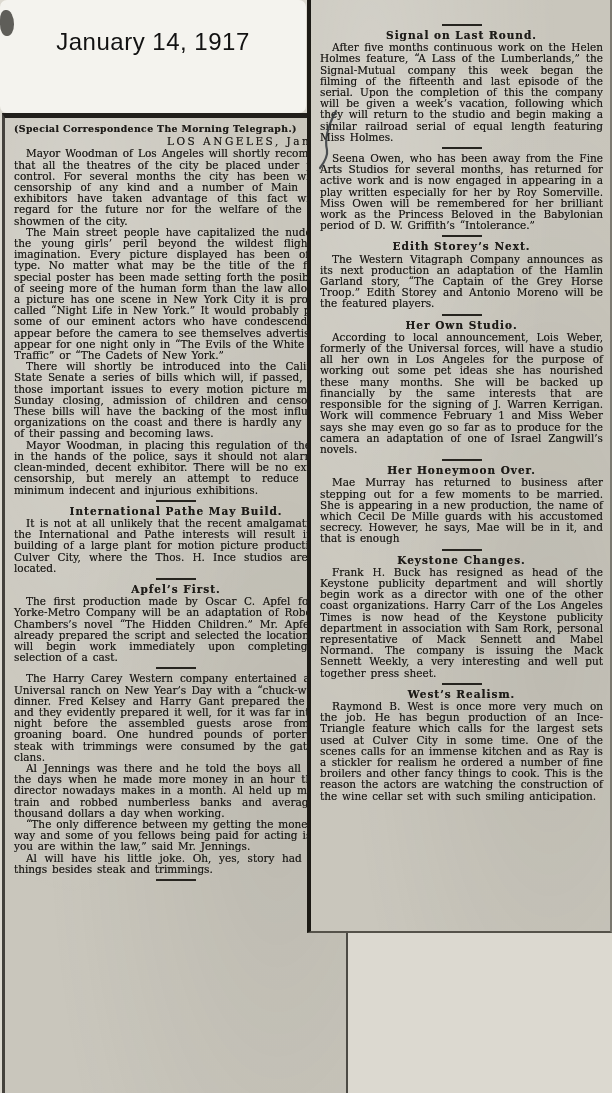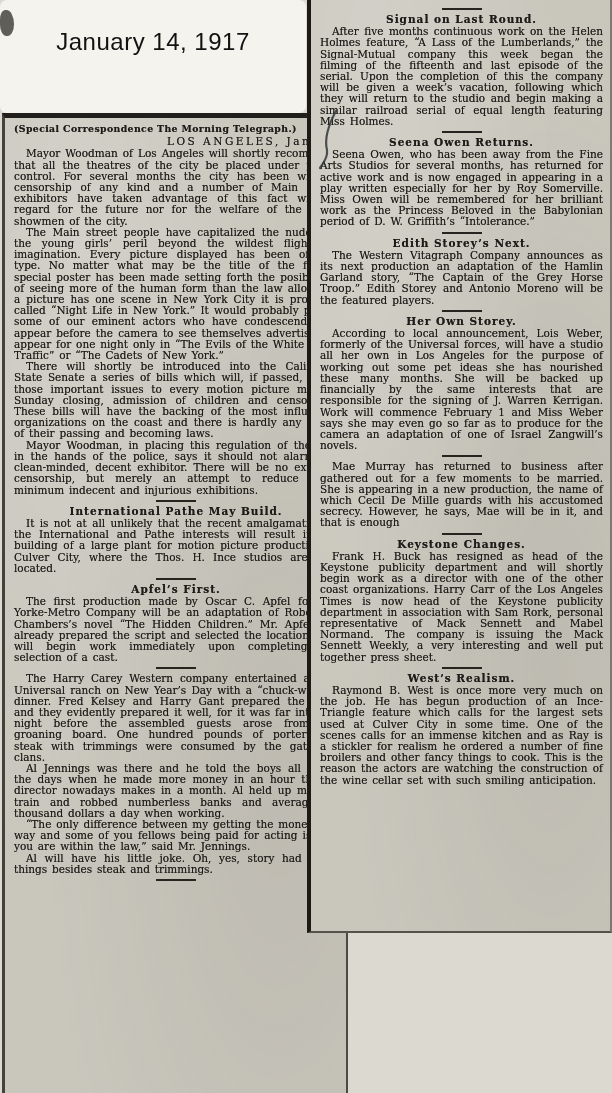--- a/index.html
+++ b/index.html
@@ -41,21 +41,21 @@
     border-top:5px solid #211f1b;
     border-left:3px solid rgba(46,44,39,0.85);
     border-right:2px solid rgba(46,44,39,0.8);
     padding:5px 8px 4px 9px;
   }
   .clipping.right{
     left:307px;top:0;width:305px;height:933px;
     border-left:4px solid #1c1a15;
     border-right:2px solid rgba(58,56,50,0.55);
     border-bottom:2px solid #55524a;
-    padding:4px 7px 4px 9px;
+    padding:20px 7px 4px 9px;
   }
   .col-content{
     font-size:10.5px;
     line-height:11.2px;
     text-shadow:0 0 0.5px rgba(20,18,14,0.6);
   }
   .col-content p{margin:0;}
   .para{
     text-align:justify;
     text-indent:12px;
@@ -126,30 +126,30 @@
         <div class="divider"></div>
       </div>
   </div>
 
   <div class="clipping right">
     <div class="col-content" id="right-col">
         <div class="divider"></div>
         <p class="header">Signal on Last Round.</p>
         <p class="para">After five months continuous work on the Helen Holmes feature, “A Lass of the Lumberlands,” the Signal-Mutual company this week began the filming of the fifteenth and last episode of the serial. Upon the completion of this the company will be given a week’s vacation, following which they will return to the studio and begin making a similar railroad serial of equal length featuring Miss Holmes.</p>
         <div class="divider"></div>
-        <p class="header">Seena Owen Returns.</p>
         <p class="para">Seena Owen, who has been away from the Fine Arts Studios for several months, has returned for active work and is now engaged in appearing in a play written especially for her by Roy Somerville. Miss Owen will be remembered for her brilliant work as the Princess Beloved in the Babylonian period of D. W. Griffith’s “Intolerance.”</p>
         <div class="divider"></div>
         <p class="header">Edith Storey’s Next.</p>
         <p class="para">The Western Vitagraph Company announces as its next production an adaptation of the Hamlin Garland story, “The Captain of the Grey Horse Troop.” Edith Storey and Antonio Moreno will be the featured players.</p>
         <div class="divider"></div>
-        <p class="header">Her Own Storey.</p>
+        <p class="header">Her Own Studio.</p>
         <p class="para">According to local announcement, Lois Weber, formerly of the Universal forces, will have a studio all her own in Los Angeles for the purpose of working out some pet ideas she has nourished these many months. She will be backed up financially by the same interests that are responsible for the signing of J. Warren Kerrigan. Work will commence February 1 and Miss Weber says she may even go so far as to produce for the camera an adaptation of one of Israel Zangwill’s novels.</p>
         <div class="divider"></div>
-        <p class="para">Mae Murray has returned to business after gathered out for a few moments to be married. She is appearing in a new production, the name of which Cecil De Mille guards with his accustomed secrecy. However, he says, Mae will be in it, and that is enough</p>
+        <p class="header">Her Honeymoon Over.</p>
+        <p class="para">Mae Murray has returned to business after stepping out for a few moments to be married. She is appearing in a new production, the name of which Cecil De Mille guards with his accustomed secrecy. However, he says, Mae will be in it, and that is enough</p>
         <div class="divider"></div>
         <p class="header">Keystone Changes.</p>
         <p class="para">Frank H. Buck has resigned as head of the Keystone publicity department and will shortly begin work as a director with one of the other coast organizations. Harry Carr of the Los Angeles Times is now head of the Keystone publicity department in association with Sam Rork, personal representative of Mack Sennett and Mabel Normand. The company is issuing the Mack Sennett Weekly, a very interesting and well put together press sheet.</p>
         <div class="divider"></div>
         <p class="header">West’s Realism.</p>
         <p class="para">Raymond B. West is once more very much on the job. He has begun production of an Ince-Triangle feature which calls for the largest sets used at Culver City in some time. One of the scenes calls for an immense kitchen and as Ray is a stickler for realism he ordered a number of fine broilers and other fancy things to cook. This is the reason the actors are watching the construction of the wine cellar set with such smiling anticipation.</p>
       </div>
   </div>
 
   <svg class="pen-mark" width="30" height="64" viewBox="0 0 30 64">

